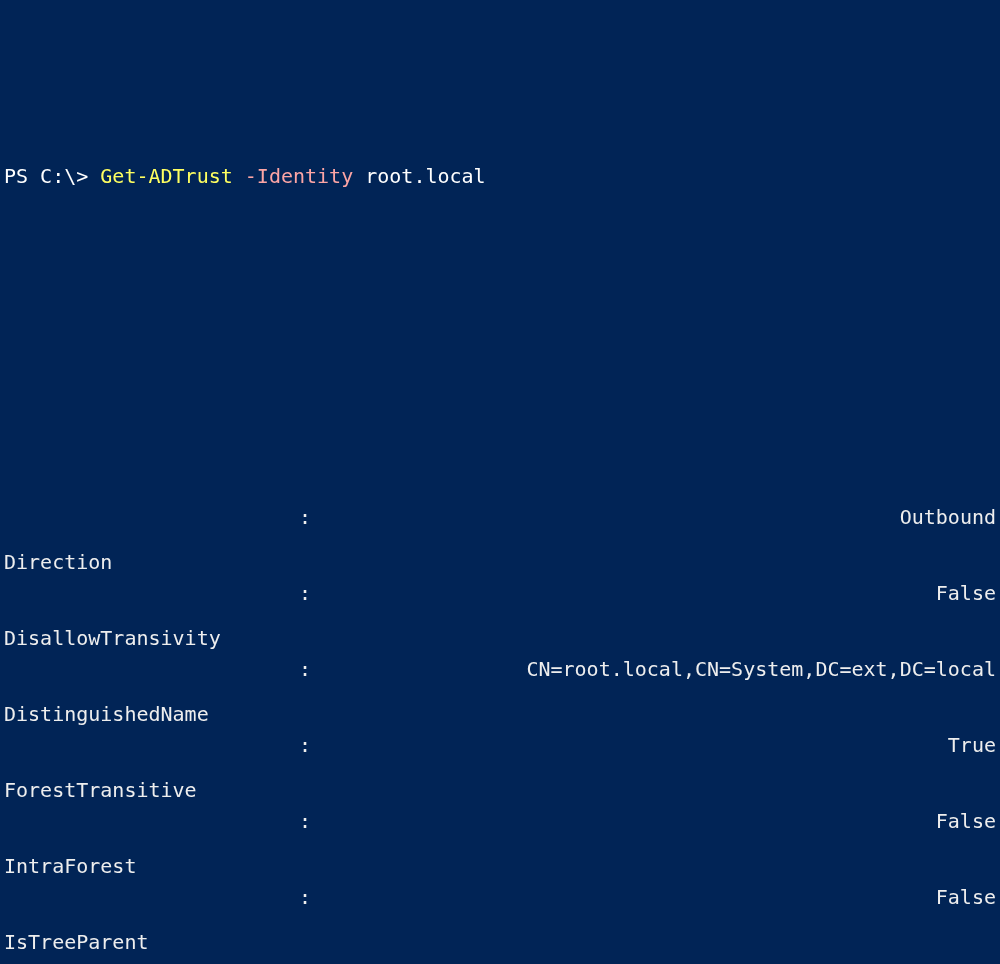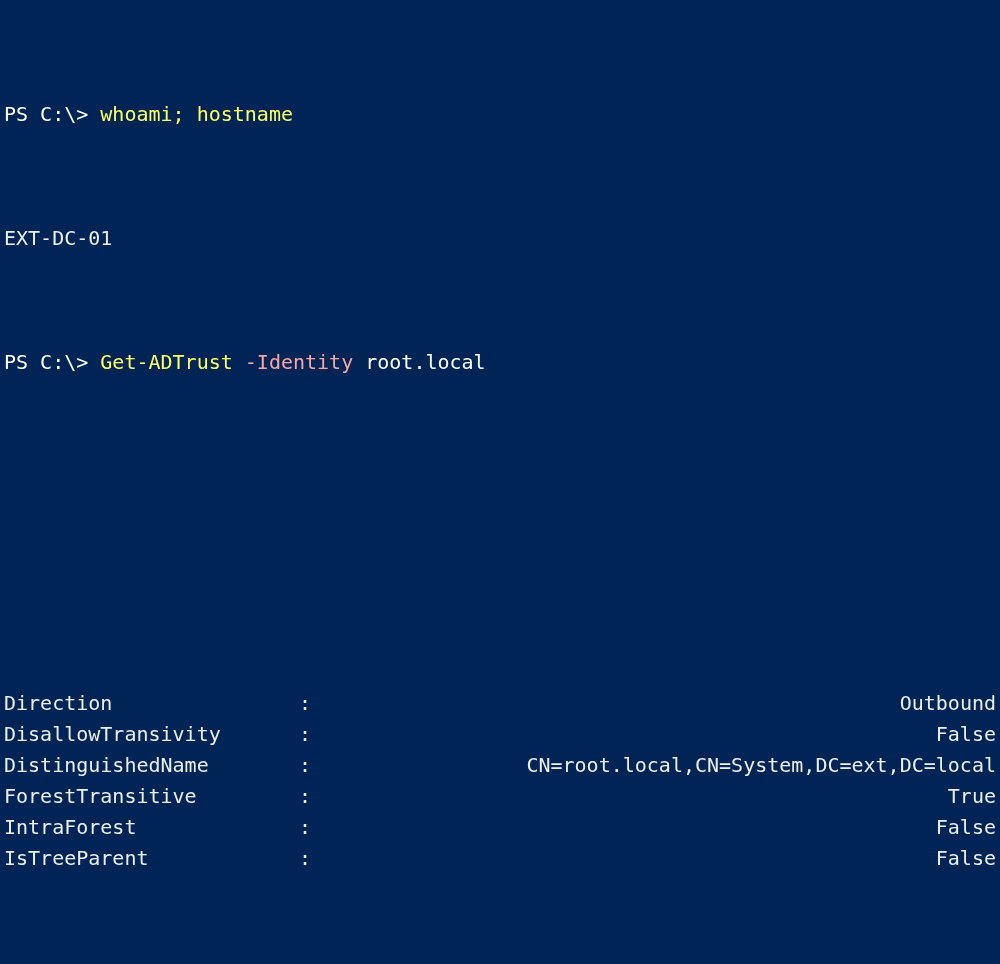--- a/index.html
+++ b/index.html
@@ -22,39 +22,38 @@
   .cmd      { color: #ffff60; }
   .param    { color: #fca5a5; }
   .arg      { color: #ffffff; }
   .out      { color: #eeeeee; }
   .row {
     display: flex;
   }
   .key {
     width: 295px;
     flex: 0 0 295px;
+    margin-top: 45px;
   }
   .sep {
     width: 30px;
     flex: 0 0 30px;
   }
   .val {
     flex: 1 1 auto;
     text-align: right;
   }
   .blank { height: 31px; }
 </style>
 </head>
 <body>
 
 <div class="terminal">
 
-  <div><span class="prompt">PS C:\&gt; </span><span class="cmd">whoami; hostname</span></div>
 
-  <div class="out">EXT-DC-01</div>
 
   <div><span class="prompt">PS C:\&gt; </span><span class="cmd">Get-ADTrust</span><span class="param"> -Identity</span><span class="arg"> root.local</span></div>
 
   <div class="blank"></div>
   <div class="blank"></div>
 
   <div id="props"><div class="row out"><span class="key">Direction</span><span class="sep">: </span><span class="val">Outbound</span></div><div class="row out"><span class="key">DisallowTransivity</span><span class="sep">: </span><span class="val">False</span></div><div class="row out"><span class="key">DistinguishedName</span><span class="sep">: </span><span class="val">CN=root.local,CN=System,DC=ext,DC=local</span></div><div class="row out"><span class="key">ForestTransitive</span><span class="sep">: </span><span class="val">True</span></div><div class="row out"><span class="key">IntraForest</span><span class="sep">: </span><span class="val">False</span></div><div class="row out"><span class="key">IsTreeParent</span><span class="sep">: </span><span class="val">False</span></div></div>
 
 </div>
 

